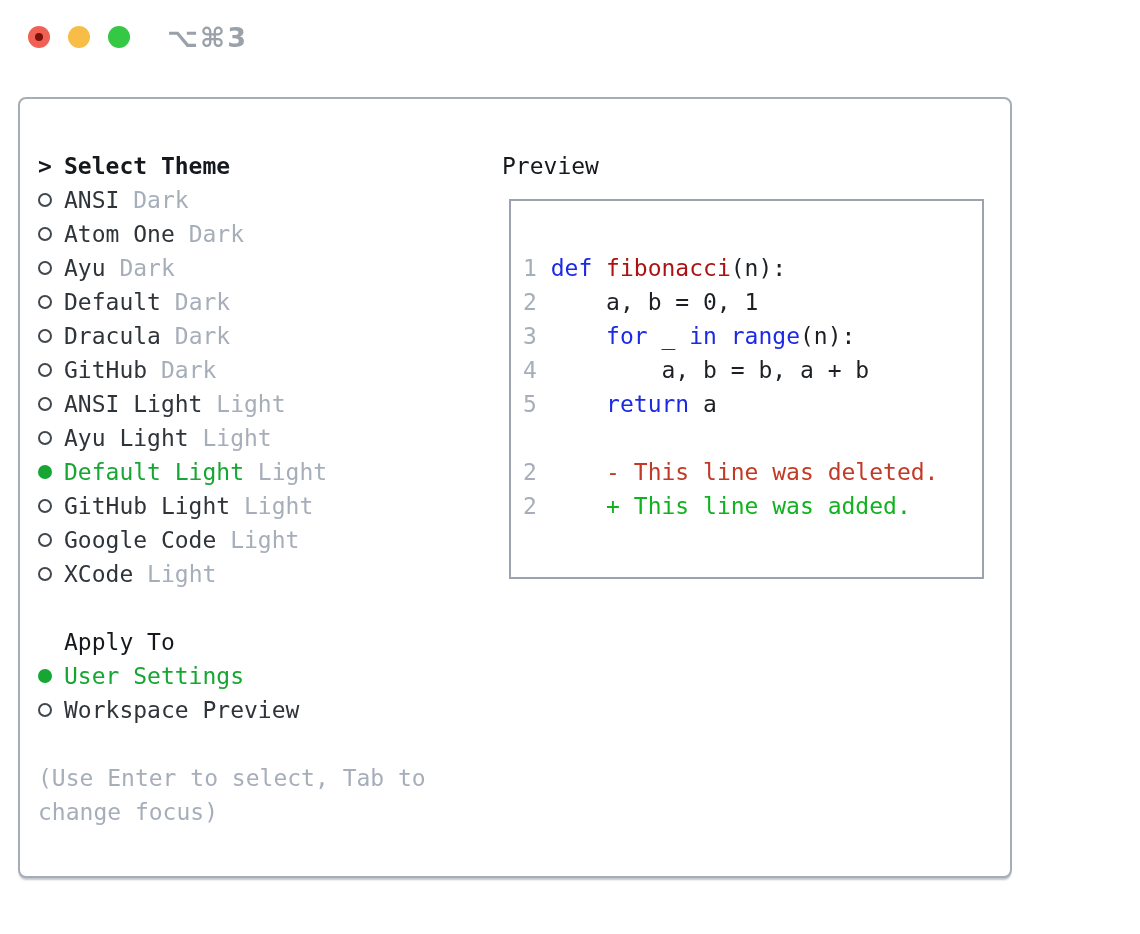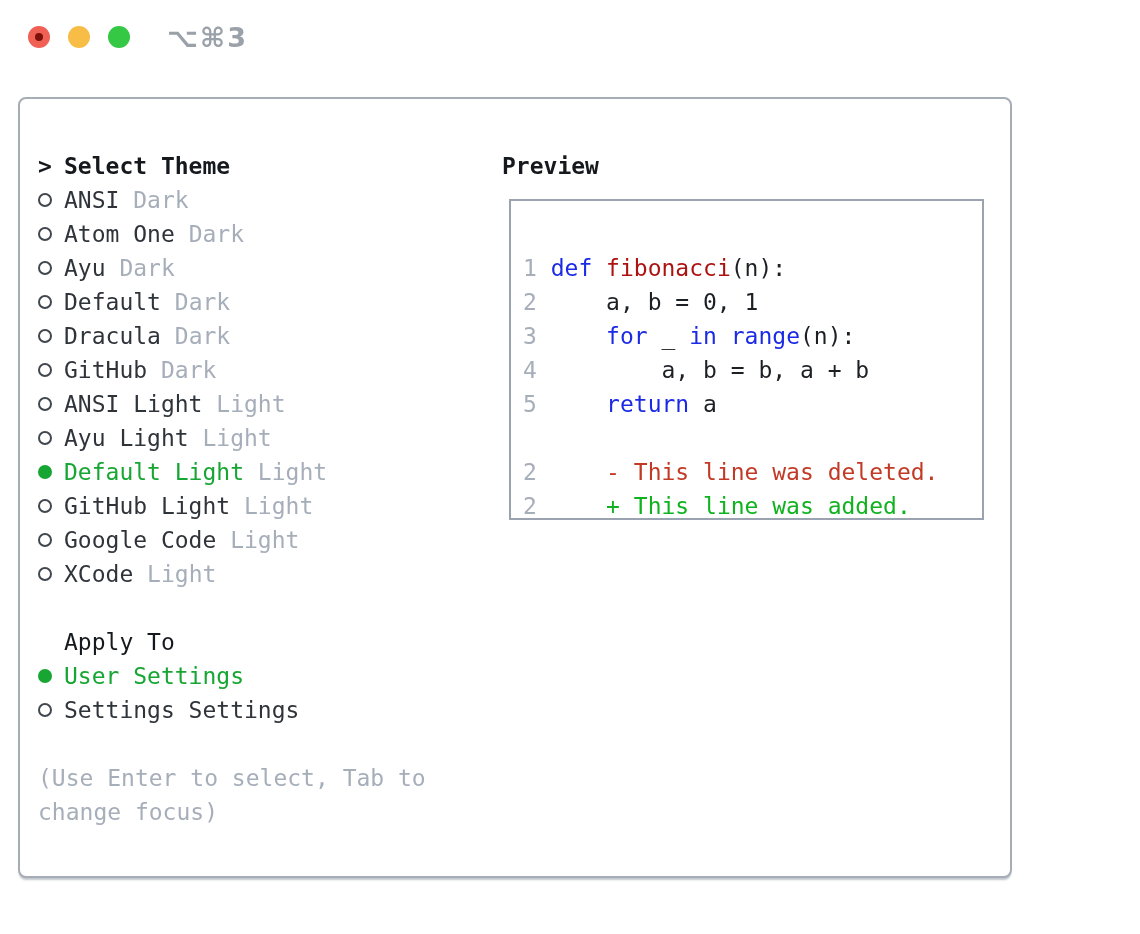--- a/index.html
+++ b/index.html
@@ -32,22 +32,22 @@
   .chevron{font-weight:bold;color:var(--ink);}
   .radio{width:14px;height:14px;border-radius:50%;border:2px solid #41474e;}
   .row.selected .radio{background:var(--green);border-color:var(--green);}
   .row.selected .t-name{color:var(--green);}
   .t-name{color:var(--item);}
   .t-variant{color:var(--muted);margin-left:0.602em;}
   .hdr{font-weight:bold;color:var(--ink);}
   .spacer{height:34px;}
   .help{color:var(--muted);white-space:pre;}
 
-  .preview-label{position:absolute;left:482px;top:50px;font-size:23px;line-height:34px;font-weight:bold;color:var(--ink);}
-  .preview-box{position:absolute;left:489px;top:100px;width:475px;height:321px;border:2px solid var(--box-border);background:#fff;overflow:hidden;}
+  .preview-label{position:absolute;left:482px;top:50px;font-size:23px;line-height:34px;font-weight:normal;color:var(--ink);}
+  .preview-box{position:absolute;left:489px;top:100px;width:475px;height:380px;border:2px solid var(--box-border);background:#fff;overflow:hidden;}
   .code{padding:50px 0 0 12px;font-size:23px;}
   .code-line{height:34px;line-height:34px;white-space:pre;}
   .tok-num{color:var(--muted);}
   .tok-pl{color:#1c2025;}
   .tok-kw{color:var(--kw);}
   .tok-fn{color:var(--fn);}
   .tok-ctx{color:var(--ctx);}
   .tok-del{color:var(--deleted);}
   .tok-add{color:var(--added);margin-top:24px;}
 </style>
@@ -140,21 +140,21 @@
     </div>
 
     <div id="apply-list">
         <div class="row selected">
     <span class="marker"><span class="radio"></span></span>
     <span class="t-name">User Settings</span>
     
   </div>
         <div class="row">
     <span class="marker"><span class="radio"></span></span>
-    <span class="t-name">Settings Settings</span>
+    <span class="t-name">Workspace Preview</span>
     
   </div>
       </div>
 
     <div class="spacer"></div>
 
     <div id="help-text">
         <div class="help">(Use Enter to select, Tab to</div>
         <div class="help">change focus)</div>
       </div>

